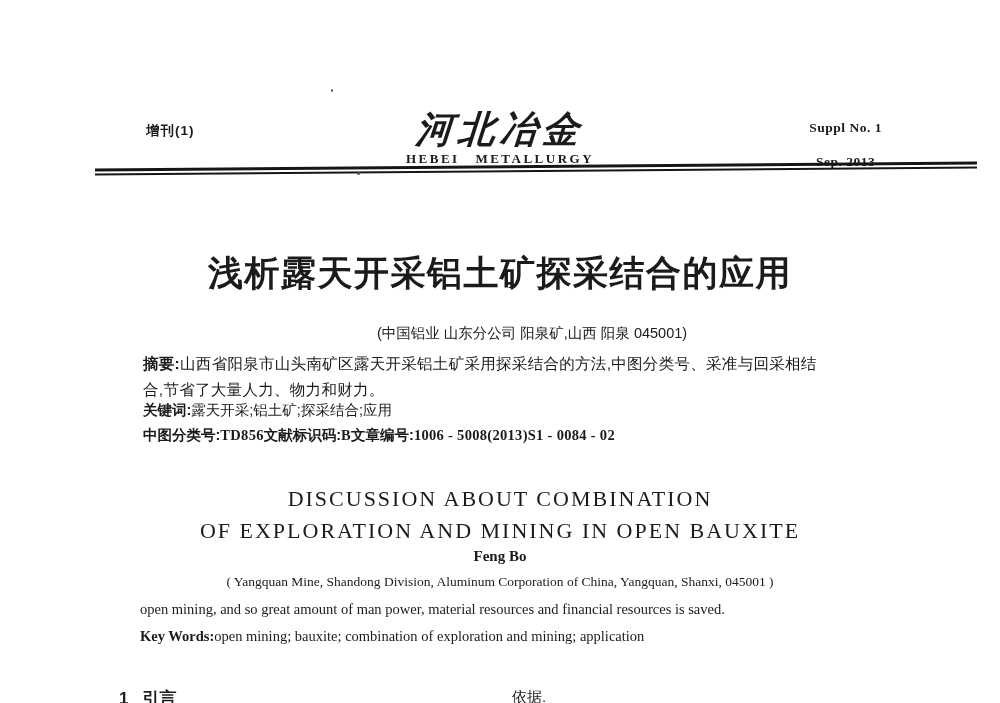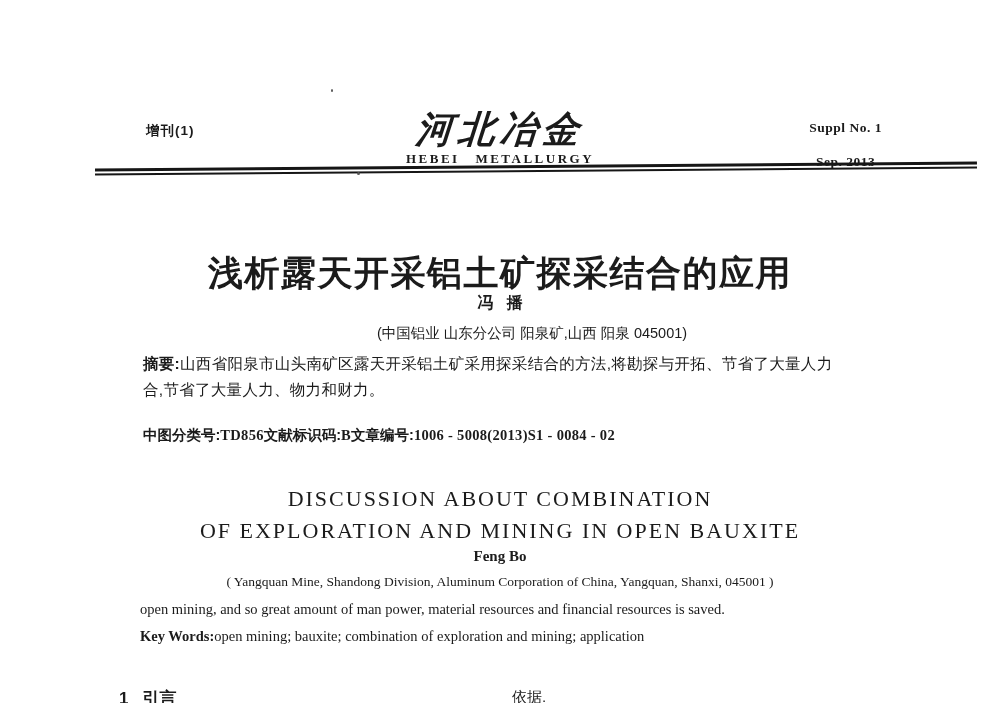--- a/index.html
+++ b/index.html
@@ -130,29 +130,31 @@
   <div class="mast-rule">
     <div class="rule-a"></div>
     <div class="rule-b"></div>
   </div>
 
   <div class="dot dot-1"></div>
   <div class="dot dot-2"></div>
 
   <h1 class="title-cn">浅析露天开采铝土矿探采结合的应用</h1>
 
-  <div class="author-cn">冯   播</div>
 
   <div class="affil-cn">(中国铝业 山东分公司 阳泉矿,山西 阳泉 045001)</div>
 
   <div class="block-cn">
-    <div><span class="lbl">摘要:</span><span>山西省阳泉市山头南矿区露天开采铝土矿采用探采结合的方法,将勘探与开拓、节省了大量人力</span></div>
+    <div><span class="lbl">摘要:</span><span>山西省阳泉市山头南矿区露天开采铝土矿采用探采结合的方法,中图分类号、采准与回采相结</span></div>
     <div><span>合,节省了大量人力、物力和财力。</span></div>
   </div>
 
+  <div class="kw-cn">
+    <span class="lbl">关键词:</span><span>露天开采;铝土矿;探采结合;应用</span>
+  </div>
 
   <div class="meta-row">
     <span><span class="lbl">中图分类号:</span><span class="val">TD856</span></span>
     <span><span class="lbl">文献标识码:</span><span class="val">B</span></span>
     <span><span class="lbl">文章编号:</span><span class="val">1006 - 5008(2013)S1 - 0084 - 02</span></span>
   </div>
 
   <div class="title-en">
     <div>DISCUSSION ABOUT COMBINATION</div>
     <div>OF EXPLORATION AND MINING IN OPEN BAUXITE</div>

